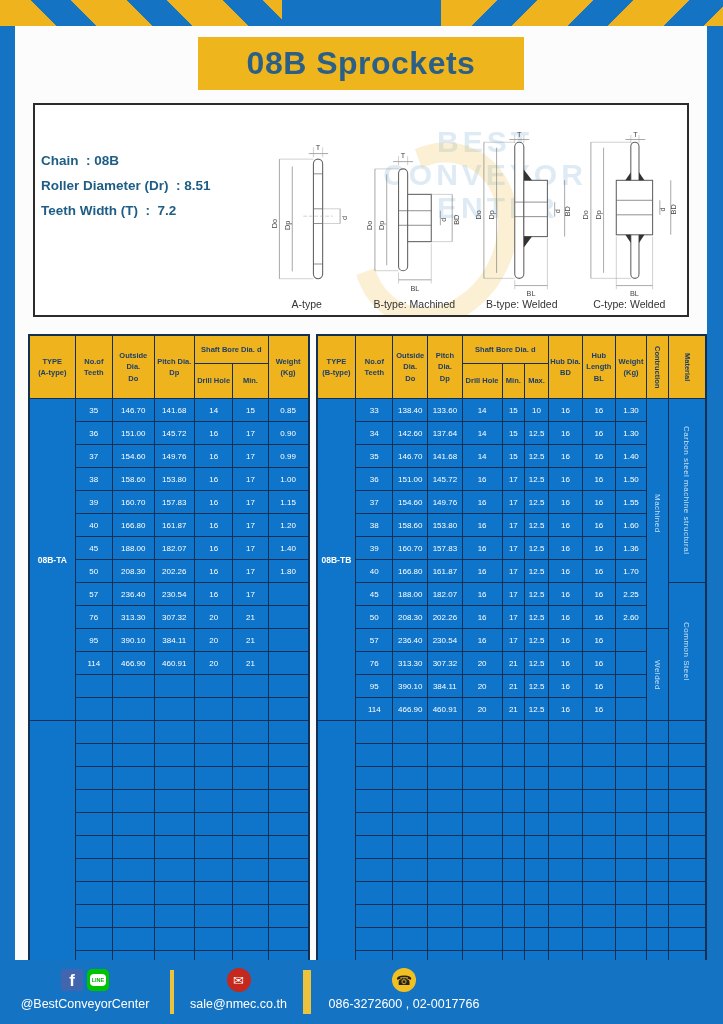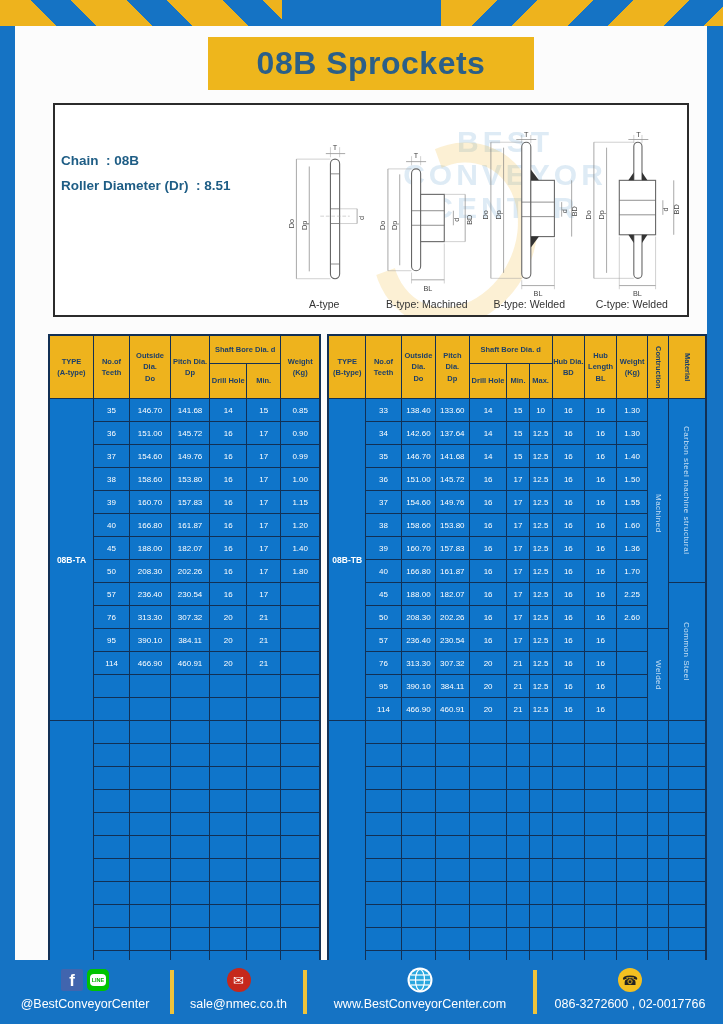--- a/index.html
+++ b/index.html
@@ -7,21 +7,21 @@
     width:723px;height:1024px;position:relative;overflow:hidden;
     background:#1573c4;font-family:"Liberation Sans",sans-serif;
   }
   
   .top-bar{position:absolute;top:0;left:0;right:0;height:26px;background:#1573c4;}
   .stripes-left{position:absolute;left:0;top:0;width:282px;height:26px;
     background:repeating-linear-gradient(45deg,#eeb31d 0 40px,transparent 40px 68px);}
   .stripes-right{position:absolute;right:0;top:0;width:282px;height:26px;
     background:repeating-linear-gradient(135deg,#eeb31d 0 40px,transparent 40px 68px);}
   
-  .page{position:absolute;left:15px;right:16px;top:26px;bottom:64px;background:#fcfcfc;padding-left:20px;}
+  .page{position:absolute;left:15px;right:16px;top:26px;bottom:64px;background:#fcfcfc;}
   .title-box{width:326px;height:53px;margin:11px auto 0;background:#eeb61c;
     display:flex;align-items:center;justify-content:center;}
   .title-text{font-size:32px;font-weight:bold;color:#2b5f88;letter-spacing:.5px;}
   
   .spec-box{position:relative;margin:13px 18px 0;height:210px;border:2px solid #2b2b2b;
     background:#fff;overflow:hidden;}
   .spec-lines{position:absolute;left:6px;top:44px;z-index:2;}
   .spec-line{font-size:13.5px;font-weight:bold;color:#1e5d85;line-height:1.85;white-space:pre;}
   .watermark{position:absolute;left:270px;top:20px;width:360px;z-index:0;text-align:center;
     font-size:30px;font-weight:bold;letter-spacing:4px;line-height:1.1;
@@ -87,20 +87,21 @@
 
   <div class="spec-box">
     <div class="watermark">BEST
 CONVEYOR
 CENTER</div>
     <div class="watermark-swirl"></div>
 
     <div class="spec-lines">
       <div class="spec-line">Chain  : 08B</div>
       <div class="spec-line">Roller Diameter (Dr)  : 8.51</div>
+      <div class="spec-line">Teeth Width (T)  :  7.2</div>
     </div>
 
     <div class="diagrams">
 
       <div class="diagram">
         <svg width="92" height="158" viewBox="0 0 100 164">
           <text class="dimtxt" x="62" y="8" text-anchor="middle">T</text>
           <line x1="52" y1="12" x2="73" y2="12" stroke="#777" stroke-width="0.7"></line>
           <line x1="57" y1="5" x2="57" y2="16" stroke="#999" stroke-width="0.5"></line>
           <line x1="67" y1="5" x2="67" y2="16" stroke="#999" stroke-width="0.5"></line>
@@ -819,33 +820,20 @@
     <div class="flabel">@BestConveyorCenter</div>
   </div>
   <div class="fdiv"></div>
   <div class="fsec fs2">
     <div class="ficons">
       <div class="mail-icon">✉</div>
     </div>
     <div class="flabel">sale@nmec.co.th</div>
   </div>
   <div class="fdiv"></div>
-  <div class="fsec fs3">
-    <div class="ficons">
-      <svg width="26" height="26" viewBox="0 0 26 26">
-        <circle cx="13" cy="13" r="12.5" fill="#ffffff"></circle>
-        <circle cx="13" cy="13" r="10.5" fill="#2aa7df"></circle>
-        <ellipse cx="13" cy="13" rx="4.5" ry="10.5" fill="none" stroke="#fff" stroke-width="1.2"></ellipse>
-        <line x1="2.5" y1="13" x2="23.5" y2="13" stroke="#fff" stroke-width="1.2"></line>
-        <line x1="4" y1="8" x2="22" y2="8" stroke="#fff" stroke-width="1.2"></line>
-        <line x1="4" y1="18" x2="22" y2="18" stroke="#fff" stroke-width="1.2"></line>
-      </svg>
-    </div>
-    <div class="flabel">www.BestConveyorCenter.com</div>
-  </div>
   <div class="fdiv"></div>
   <div class="fsec fs4">
     <div class="ficons">
       <div class="phone-icon">☎</div>
     </div>
     <div class="flabel">086-3272600 , 02-0017766</div>
   </div>
 </div>
 
 </body></html>

